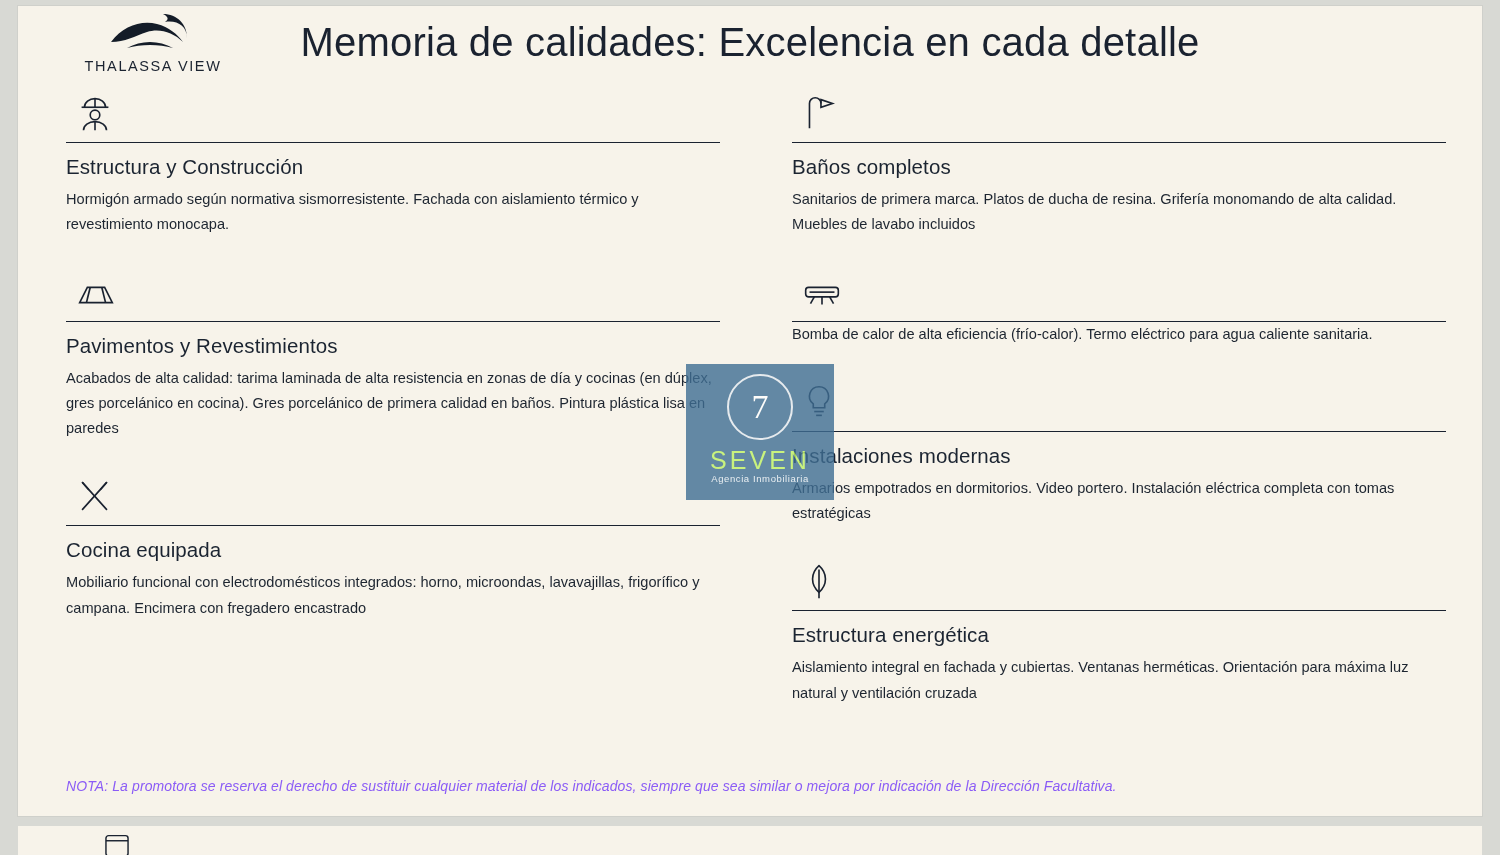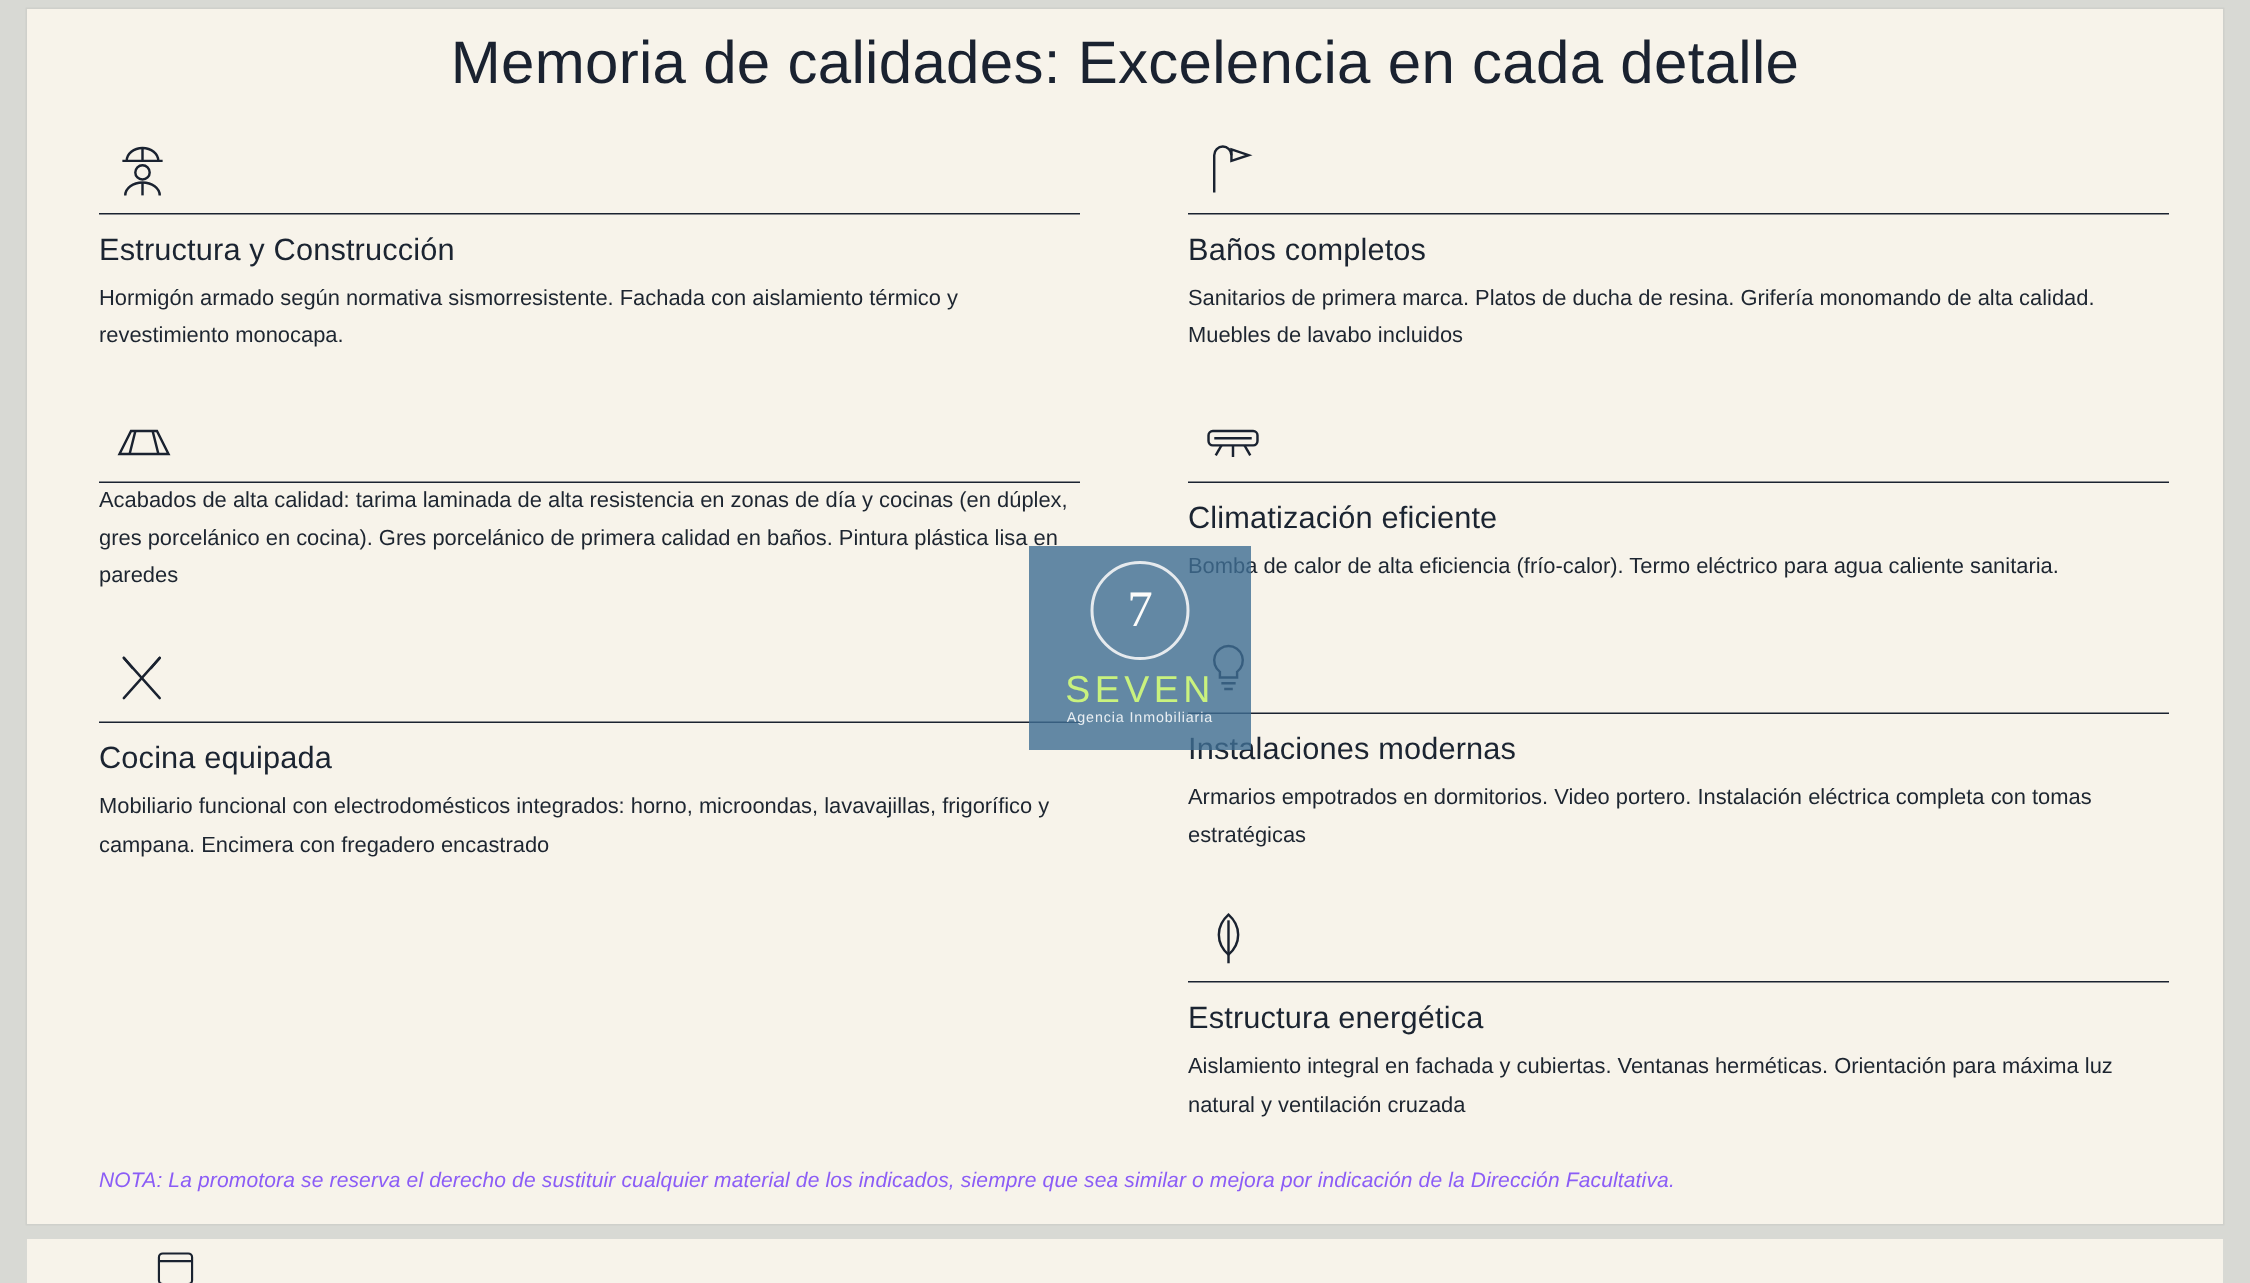--- a/index.html
+++ b/index.html
@@ -170,20 +170,30 @@
     top: 836px;
   }
 
   svg { display: block; }
 </style>
 </head>
 <body>
 
 <div class="page">
 
+  <div class="logo">
+    <div class="logo-mark">
+      <svg width="92" height="46" viewBox="0 0 92 46" aria-hidden="true">
+        <path d="M4 32 C16 16, 34 10, 50 14 C62 17, 70 24, 76 32 C66 22, 52 18, 40 22 C28 26, 18 32, 4 32 Z" fill="#141c28"></path>
+        <path d="M56 4 C70 4, 80 14, 80 28 C80 16, 70 10, 58 12 C64 8, 58 5, 56 4 Z" fill="#141c28"></path>
+        <path d="M20 38 C34 30, 52 30, 66 38 C52 34, 34 34, 20 38 Z" fill="#141c28"></path>
+      </svg>
+    </div>
+    <div class="logo-text">THALASSA VIEW</div>
+  </div>
 
   <div class="doc-title">Memoria de calidades: Excelencia en cada detalle</div>
 
   <div class="columns">
 
     <div class="col">
 
       <div class="block">
         <div class="icon-wrap">
           <svg width="46" height="46" viewBox="0 0 48 48" fill="none" stroke="#1a2230" stroke-width="1.7">
@@ -203,20 +213,21 @@
 
       <div class="block" style="margin-top:26px;">
         <div class="icon-wrap">
           <svg width="48" height="40" viewBox="0 0 50 40" fill="none" stroke="#1a2230" stroke-width="1.7">
             <path d="M8 28 L16 12 L34 12 L42 28 Z"></path>
             <line x1="19" y1="12" x2="15" y2="28"></line>
             <line x1="31" y1="12" x2="35" y2="28"></line>
           </svg>
         </div>
         <div class="rule"></div>
+        <h2>Pavimentos y Revestimientos</h2>
         <p>Acabados de alta calidad: tarima laminada de alta resistencia en zonas de día y cocinas (en dúplex, gres porcelánico en cocina). Gres porcelánico de primera calidad en baños. Pintura plástica lisa en paredes</p>
       </div>
 
       <div class="block" style="margin-top:26px;">
         <div class="icon-wrap">
           <svg width="46" height="46" viewBox="0 0 48 48" fill="none" stroke="#1a2230" stroke-width="1.7" stroke-linecap="round">
             <line x1="11" y1="10" x2="36" y2="38"></line>
             <line x1="36" y1="10" x2="11" y2="38"></line>
             <path d="M11 10 l6 7 M36 10 l-6 7"></path>
           </svg>
@@ -246,21 +257,20 @@
         <div class="icon-wrap">
           <svg width="48" height="40" viewBox="0 0 50 40" fill="none" stroke="#1a2230" stroke-width="1.7">
             <rect x="8" y="12" width="34" height="10" rx="3"></rect>
             <line x1="12" y1="17" x2="38" y2="17"></line>
             <line x1="25" y1="22" x2="25" y2="30"></line>
             <line x1="17" y1="22" x2="13" y2="29"></line>
             <line x1="33" y1="22" x2="37" y2="29"></line>
           </svg>
         </div>
         <div class="rule"></div>
-        <h2>Climatización eficiente</h2>
         <p>Bomba de calor de alta eficiencia (frío-calor). Termo eléctrico para agua caliente sanitaria.</p>
       </div>
 
       <div class="block" style="margin-top:26px;">
         <div class="icon-wrap">
           <svg width="42" height="46" viewBox="0 0 44 48" fill="none" stroke="#1a2230" stroke-width="1.7">
             <path d="M22 8 a10 10 0 0 1 6 18 v4 h-12 v-4 a10 10 0 0 1 6 -18 Z"></path>
             <line x1="17" y1="34" x2="27" y2="34"></line>
             <line x1="19" y1="38" x2="25" y2="38"></line>
           </svg>

